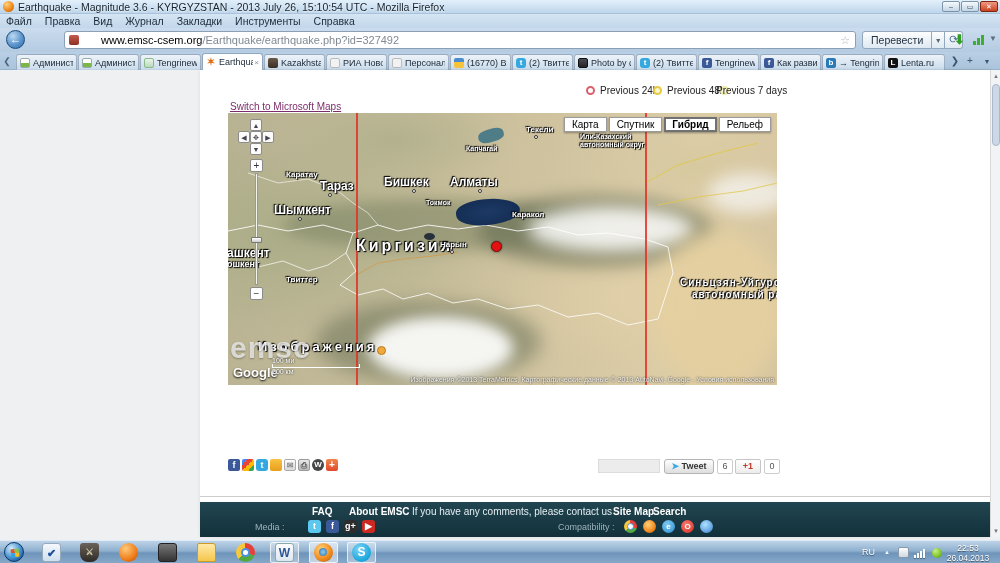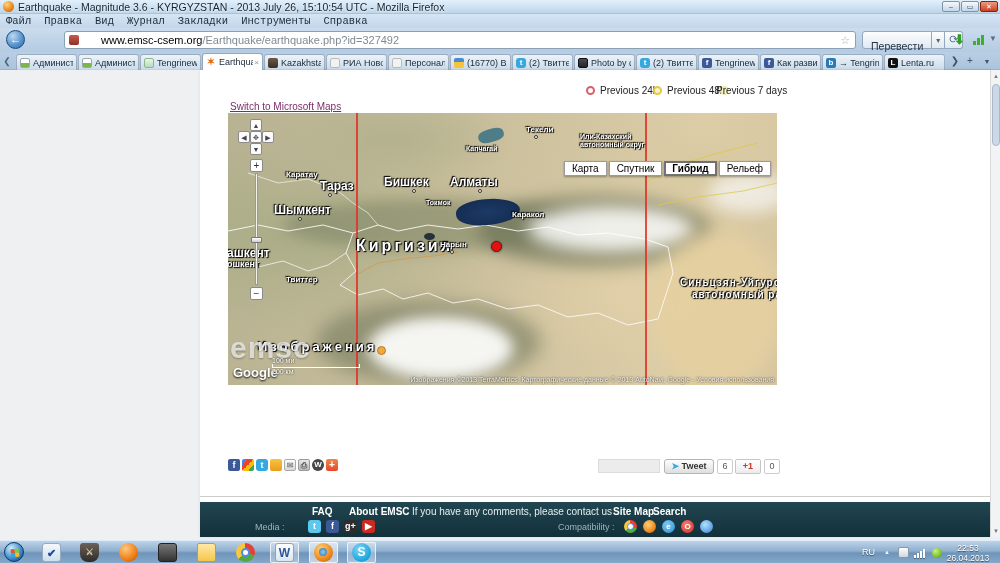--- a/index.html
+++ b/index.html
@@ -7,32 +7,32 @@
   #screen{position:relative;width:1000px;height:563px;overflow:hidden;background:#eef0f2;font-family:"Liberation Sans",sans-serif;}
 
   
   .titlebar{position:absolute;left:0;top:0;width:100%;height:14px;background:linear-gradient(#e3f0fb,#bdd5ea);border-bottom:1px solid #a9c2da;}
   .ff-logo{position:absolute;left:3px;top:1px;width:11px;height:11px;border-radius:50%;background:radial-gradient(circle at 35% 30%,#ffd27a,#f08a1d 55%,#b4550a);}
   .wintitle{position:absolute;left:18px;top:1px;font-size:10.5px;color:#15232f;text-shadow:0 1px 2px rgba(255,255,255,.9);white-space:nowrap;}
   .winbtns{position:absolute;right:2px;top:1px;display:flex;gap:1px;}
   .winbtn{width:18px;height:11px;border:1px solid #7d93a9;border-radius:2px;background:linear-gradient(#f4f9fd,#c4d6e6);font-size:7px;line-height:9px;text-align:center;color:#33485c;}
   .winbtn.close{background:linear-gradient(#ef9a82,#ca4123);border-color:#7e2510;color:#fff;}
   .menubar{position:absolute;left:0;top:14px;width:100%;height:14px;background:linear-gradient(#d5e5f4,#c2d7ea);display:flex;align-items:center;gap:13px;padding-left:6px;}
-  .menuitem{font-size:10.5px;color:#1c2b3a;font-family:Liberation Mono, monospace;}
+  .menuitem{font-size:10.5px;color:#1c2b3a;}
 
   .navbar{position:absolute;left:0;top:28px;width:100%;height:24px;background:linear-gradient(#cbdcee,#b4cbe1);}
   .backbtn{position:absolute;left:6px;top:2px;width:19px;height:19px;border-radius:50%;border:1px solid #1c4d80;background:radial-gradient(circle at 35% 30%,#bcd9f0,#5c95cc 55%,#2c68a8);color:#fff;font-size:11px;line-height:17px;text-align:center;}
   .urlbar{position:absolute;left:64px;top:3px;width:792px;height:18px;background:#fff;border:1px solid #8ba0b5;border-radius:3px;font-size:11px;line-height:16px;padding-left:36px;white-space:nowrap;overflow:hidden;}
   .favicon-url{position:absolute;left:4px;top:3px;width:10px;height:10px;background:linear-gradient(#c65b4e,#8e2f24);border-radius:2px;}
   .url-domain{color:#000;}
   .url-path{color:#808a94;}
   .urlstar{position:absolute;right:5px;top:0;color:#aeb9c4;font-size:11px;}
   .translate-group{position:absolute;left:862px;top:3px;height:18px;display:flex;}
   .navbtn{height:18px;background:linear-gradient(#fdfdfd,#dfe9f2);border:1px solid #93a8bd;font-size:10.5px;color:#223344;text-align:center;}
-  .btn-translate{border-radius:3px 0 0 3px;padding:7px 8px;line-height:15px;}
+  .btn-translate{border-radius:3px 0 0 3px;padding:1px 8px;line-height:15px;}
   .btn-caret{width:13px;border-left:none;font-size:7px;line-height:17px;color:#55697d;}
   .btn-reload{width:18px;border-left:none;border-radius:0 3px 3px 0;font-size:11px;line-height:15px;color:#4a6c8e;}
   .dl-arrow{position:absolute;left:954px;top:4px;font-size:13px;color:#2f9e23;font-weight:bold;}
   .stats-icon{position:absolute;left:973px;top:7px;width:12px;height:10px;display:flex;align-items:flex-end;gap:1px;}
   .stats-icon i{display:block;width:3px;background:#3fae2e;}
   .nav-chevron{position:absolute;left:989px;top:6px;font-size:8px;color:#5a6e82;}
 
   
   .tabbar{position:absolute;left:0;top:52px;width:100%;height:18px;background:linear-gradient(#b9cfe5,#aac4dc);border-bottom:1px solid #98b2cc;}
   .tabscroll{position:absolute;left:0;top:2px;width:14px;height:15px;font-size:9px;color:#51667c;text-align:center;line-height:15px;}
@@ -92,21 +92,21 @@
   .mdot{position:absolute;width:4px;height:4px;border-radius:50%;background:#fff;border:1px solid #333;}
   .marker{position:absolute;border-radius:50%;}
   .marker.red{left:263px;top:128px;width:11px;height:11px;background:#e21212;border:1px solid #7d0f0f;box-shadow:0 0 2px rgba(0,0,0,.6);}
   .marker.yellow{left:149px;top:233px;width:9px;height:9px;background:#f0a93c;border:1px solid #b97b1e;}
   .pan{position:absolute;left:10px;top:6px;width:38px;height:38px;}
   .panbtn{position:absolute;width:12px;height:12px;background:rgba(255,255,255,.95);border:1px solid #8b8b8b;border-radius:2px;font-size:7px;line-height:11px;text-align:center;color:#445;}
   .zoomctl{position:absolute;left:22px;top:46px;width:13px;}
   .zbtn{position:absolute;left:0;width:13px;height:13px;background:#fff;border:1px solid #8b8b8b;border-radius:2px;font-size:10px;line-height:11px;text-align:center;color:#334;}
   .ztrack{position:absolute;left:5px;top:14px;width:3px;height:112px;background:rgba(255,255,255,.85);border:1px solid #999;}
   .zthumb{position:absolute;left:1px;top:78px;width:11px;height:6px;background:linear-gradient(#fff,#ccc);border:1px solid #777;border-radius:1px;}
-  .maptypes{position:absolute;right:6px;top:4px;display:flex;gap:2px;margin-top:44px;}
+  .maptypes{position:absolute;right:6px;top:4px;display:flex;gap:2px;}
   .mtype{background:#fff;border:1px solid #9b9b9b;box-shadow:0 1px 2px rgba(0,0,0,.35);font-size:10px;padding:1px 7px;color:#000;}
   .mtype.sel{font-weight:bold;border:2px solid #717171;padding:0 6px;}
   .watermark{position:absolute;left:2px;top:218px;font-size:30px;font-weight:bold;color:rgba(238,238,238,.8);letter-spacing:1px;text-shadow:0 1px 2px rgba(0,0,0,.3);}
   .glogo{position:absolute;left:5px;top:252px;font-size:13px;font-weight:bold;color:#fff;text-shadow:0 1px 2px #000;}
   .scalebar{position:absolute;left:44px;top:244px;width:88px;color:#fff;font-size:7px;text-shadow:0 0 2px #000;}
   .scalebar .line{height:4px;border-left:1px solid #fff;border-right:1px solid #fff;border-bottom:1px solid #fff;}
   .attrib{position:absolute;right:3px;bottom:2px;font-size:7px;color:#f2f2f2;text-shadow:0 0 2px #000;white-space:nowrap;}
 
   
   .shareicon{position:absolute;top:389px;width:12px;height:12px;border-radius:2px;color:#fff;font-size:9px;font-weight:bold;line-height:12px;text-align:center;}

